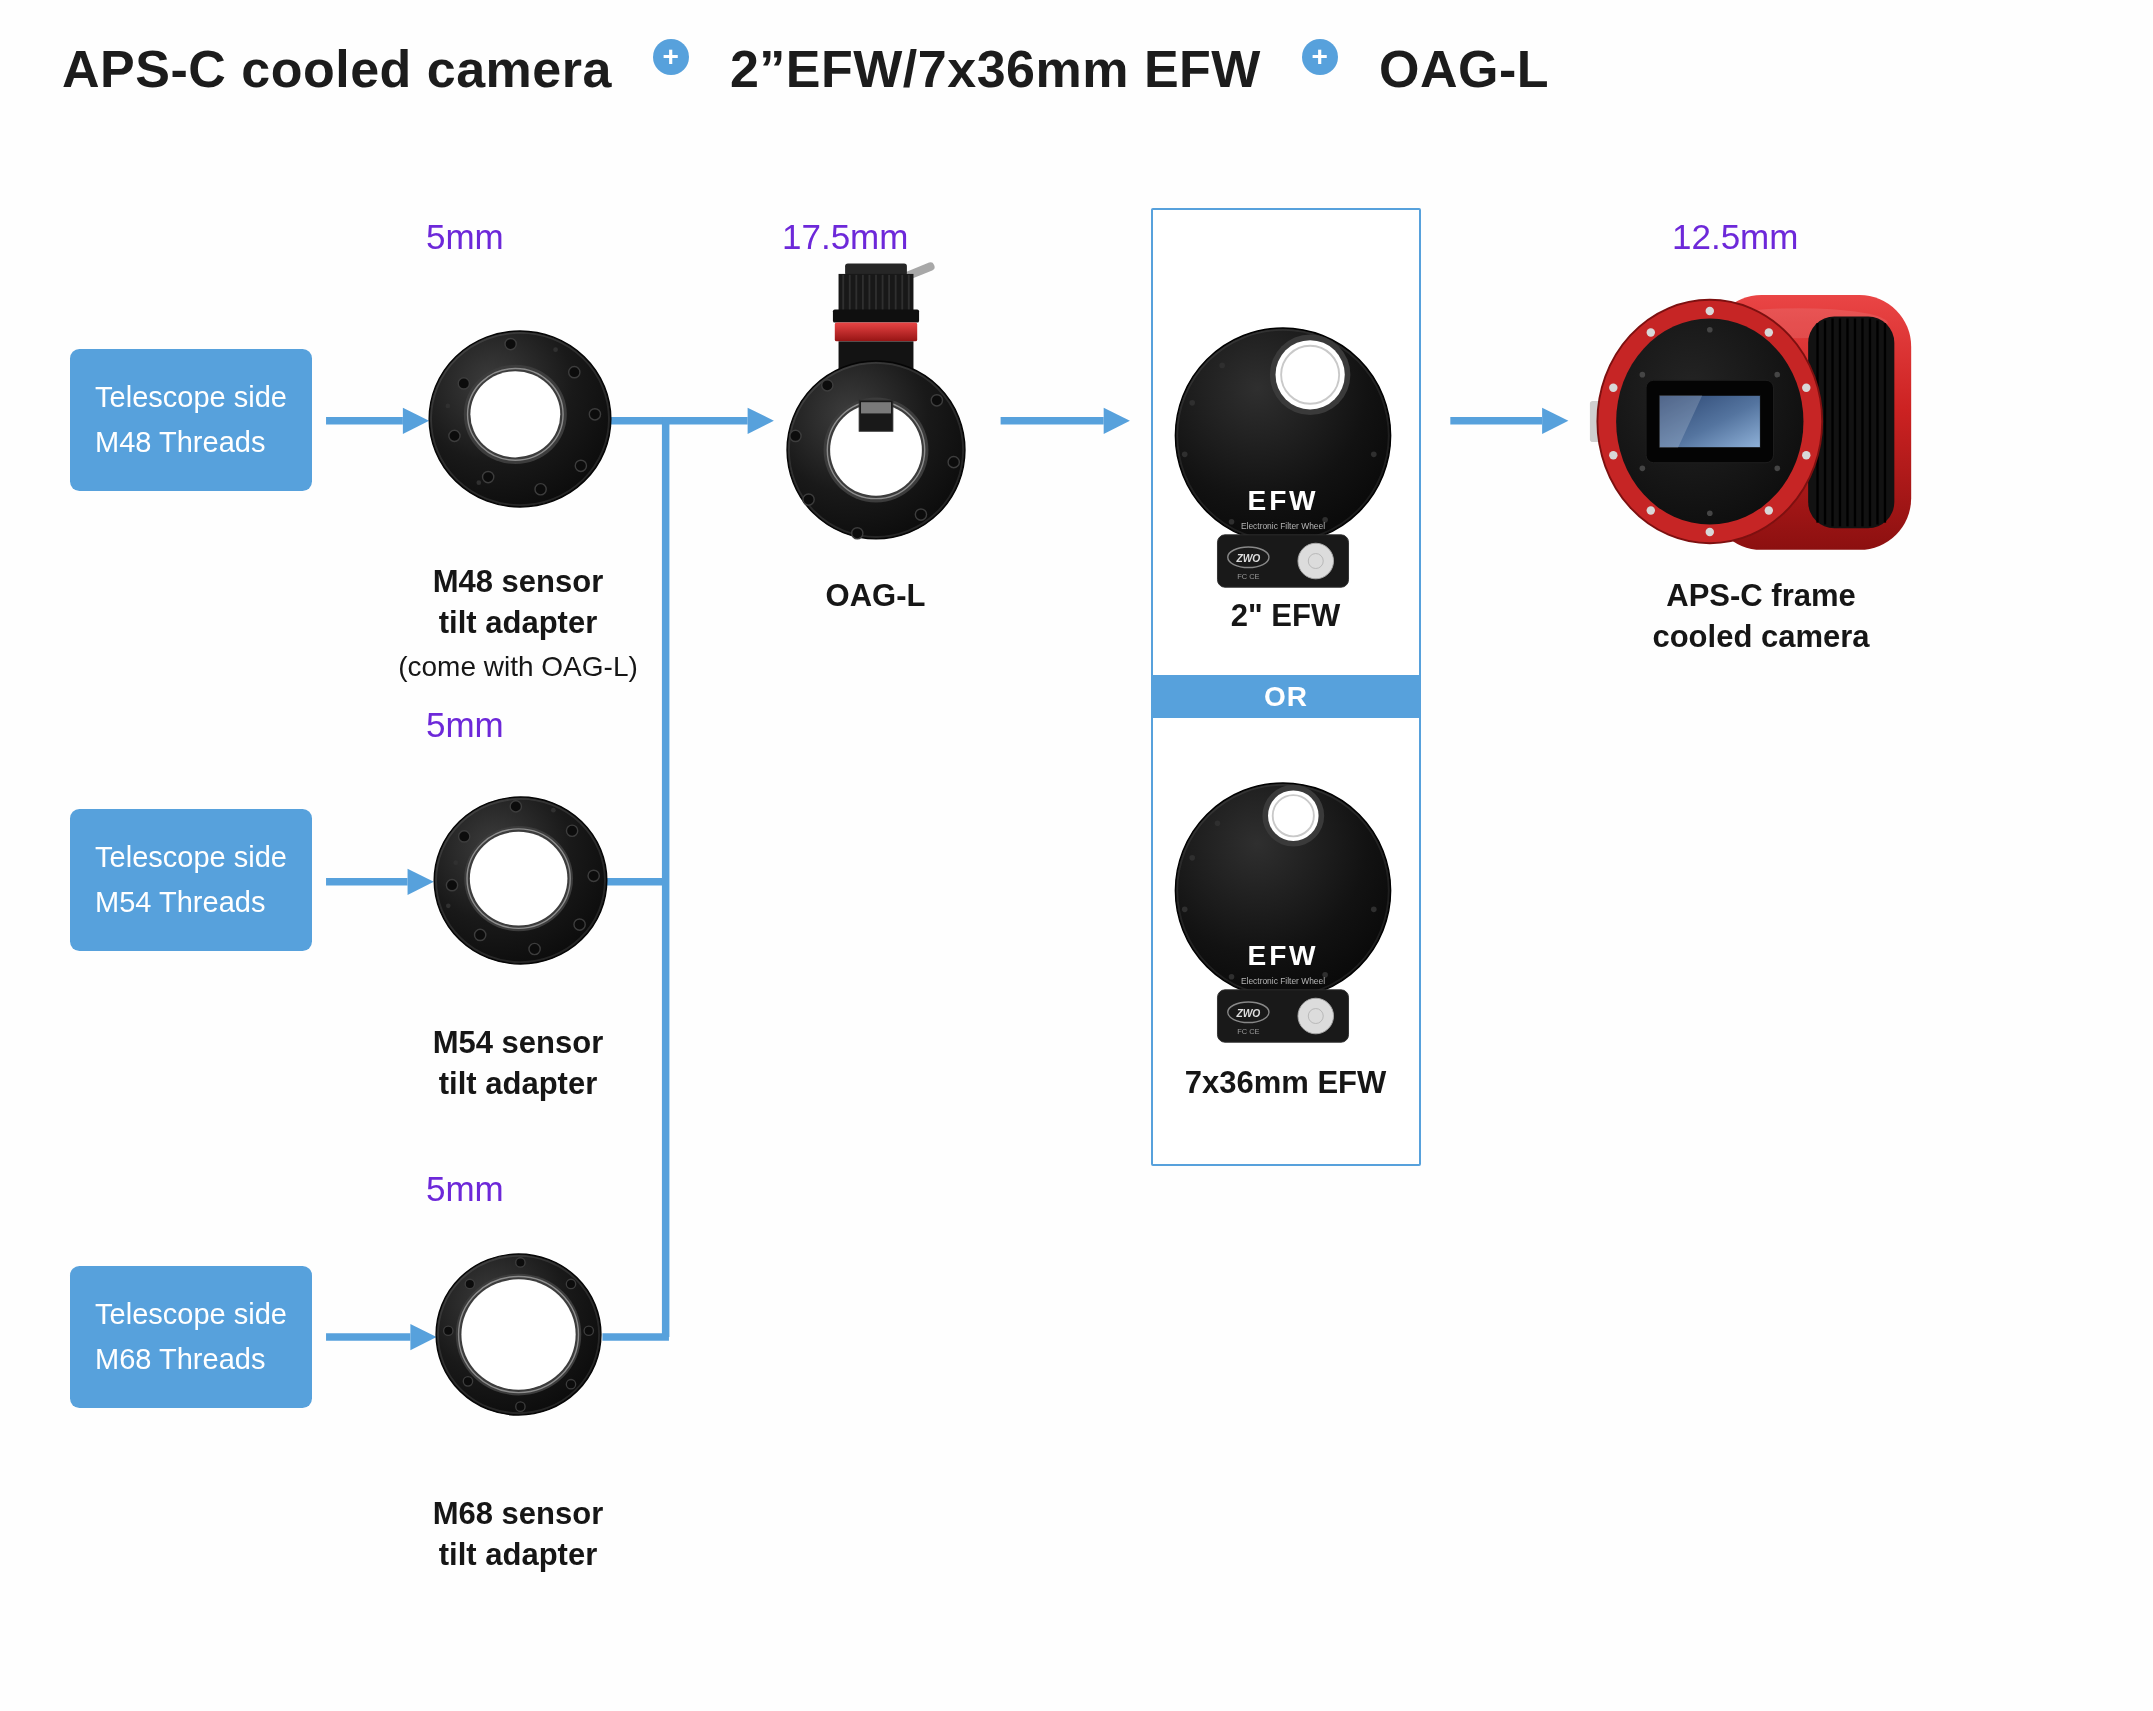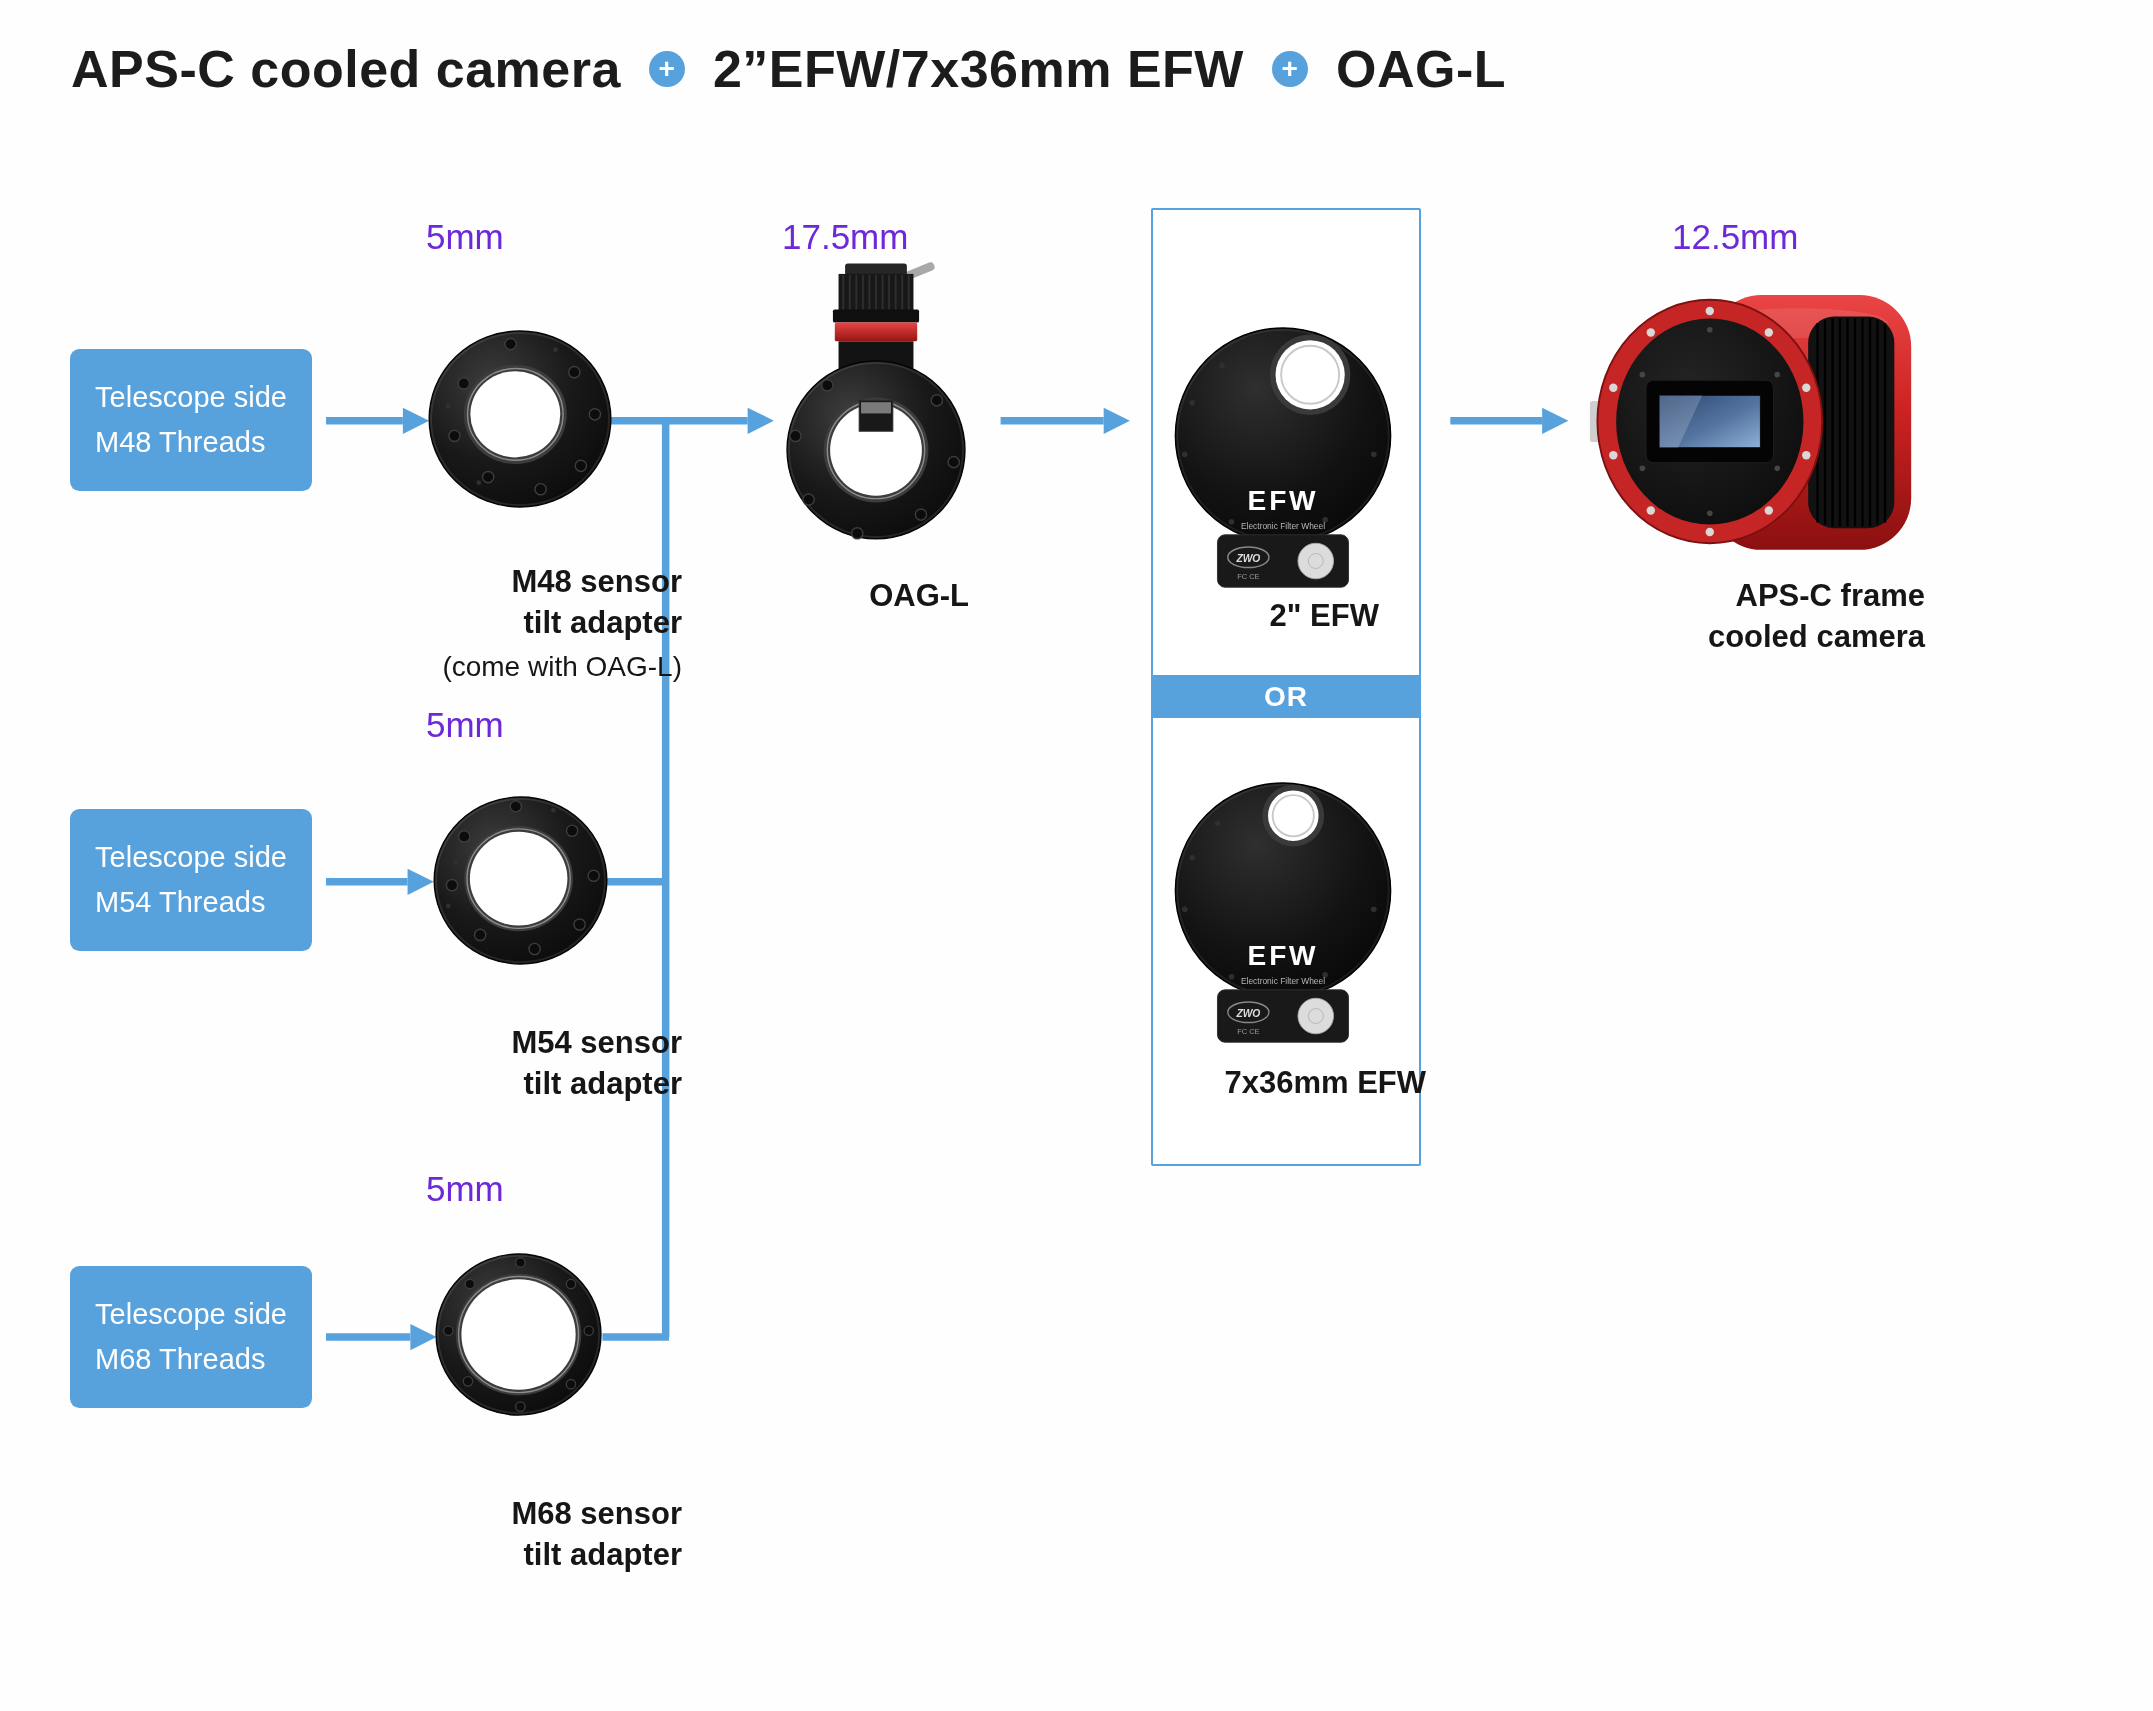--- a/index.html
+++ b/index.html
@@ -1,31 +1,31 @@
 <!DOCTYPE html>
 <html style="font-size:15px"><head>
 <meta charset="utf-8">
 <style>
   html,body{margin:0;padding:0;background:#ffffff;}
   .canvas{
     position:relative;width:2153px;height:1712px;background:#fefefe;
     font-family:"Liberation Sans", sans-serif;color:#1c1c1c;overflow:hidden;
   }
   
-  .title-row{position:absolute;left:71px;top:39px;display:flex;align-items:center;gap:28px;
+  .title-row{position:absolute;left:62px;top:39px;display:flex;gap:41px;
     font-size:52px;font-weight:600;letter-spacing:0.5px;}
   .plus-badge{width:36px;height:36px;border-radius:50%;background:#57a1dc;color:#fff;
     display:flex;align-items:center;justify-content:center;font-size:28px;font-weight:700;line-height:1;flex:0 0 auto;}
   
   .tele-box{position:absolute;width:242px;height:142px;background:#57a1dc;border-radius:9.4px;
     color:#fff;font-size:29px;line-height:1.55;display:flex;align-items:center;justify-content:center;
     white-space:pre-line;}
   
   .size-label{position:absolute;width:187px;text-align:left;font-size:35px;font-weight:500;color:#6d28d9;}
-  .part-label{position:absolute;text-align:right;color:#161616;}
+  .part-label{position:absolute;text-align:center;color:#161616;}
   .part-name{display:block;white-space:pre-line;font-size:31px;font-weight:700;line-height:1.32;}
   .part-note{display:block;font-size:28px;font-weight:400;line-height:1.35;margin-top:4px;}
   
   .efw-box{position:absolute;left:1151px;top:208px;width:270px;height:958px;
     border:2.8px solid #57a1dc;box-sizing:border-box;background:#ffffff;border-radius:1.9px;}
   .or-band{position:absolute;left:1151px;top:675px;width:270px;height:43px;background:#57a1dc;
     color:#fff;display:flex;align-items:center;justify-content:center;
     font-size:28px;font-weight:700;letter-spacing:0.9px;text-align:center;}
   svg.prod{position:absolute;}
   svg text{font-family:"Liberation Sans", sans-serif;}

